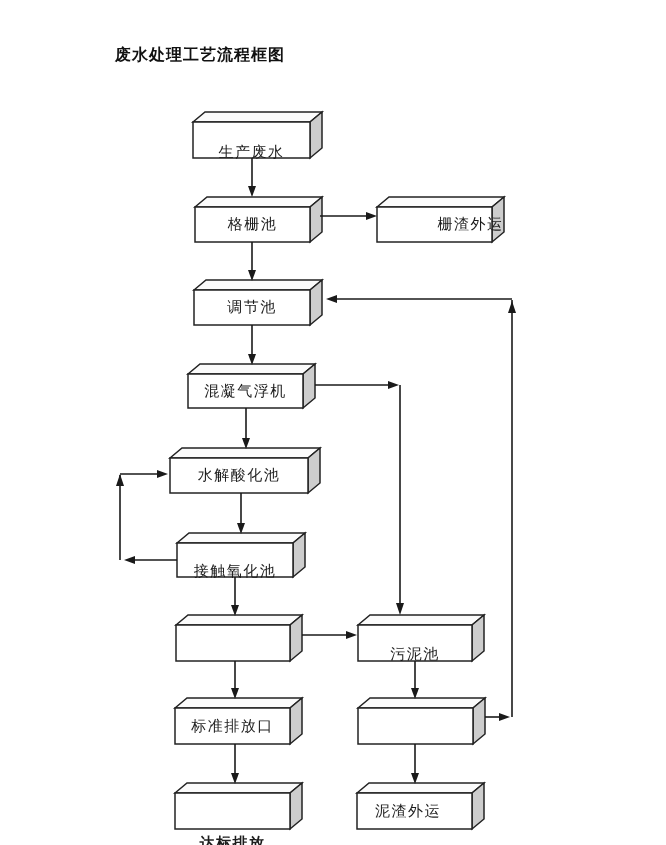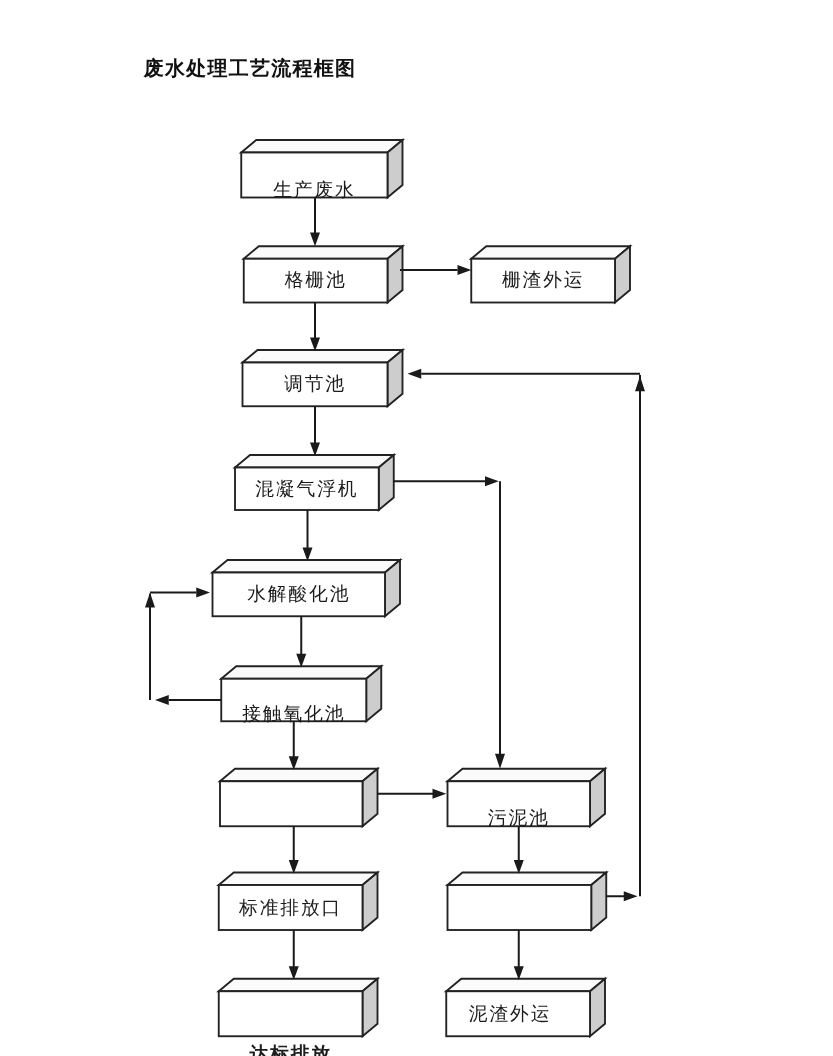--- a/index.html
+++ b/index.html
@@ -208,21 +208,21 @@
       <polygon class="edge-head" points="508,313 516,313 512,301"></polygon>
       <line class="edge-line" x1="512" y1="299" x2="337" y2="299"></line>
       <polygon class="edge-head" points="337,295 337,303 326,299"></polygon>
     </g>
   </svg>
 
   <div class="node-label" style="left:193px; top:134px; width:117px; height:36px;">生产废水</div>
 
   <div class="node-label" style="left:195px; top:207px; width:115px; height:35px;">格栅池</div>
 
-  <div class="node-label" style="left:377px; top:207px; width:115px; height:35px;">栅渣外运</div>
+  <div class="node-label" style="left:377px; top:207px; width:115px; height:35px;padding-left:36px;">栅渣外运</div>
 
   <div class="node-label" style="left:194px; top:290px; width:116px; height:35px;">调节池</div>
 
   <div class="node-label" style="left:188px; top:374px; width:115px; height:34px;">混凝气浮机</div>
 
   <div class="node-label" style="left:170px; top:458px; width:138px; height:35px;">水解酸化池</div>
 
   <div class="node-label" style="left:177px; top:543px; width:116px; height:34px;margin-top:11px;">接触氧化池</div>
 
 

